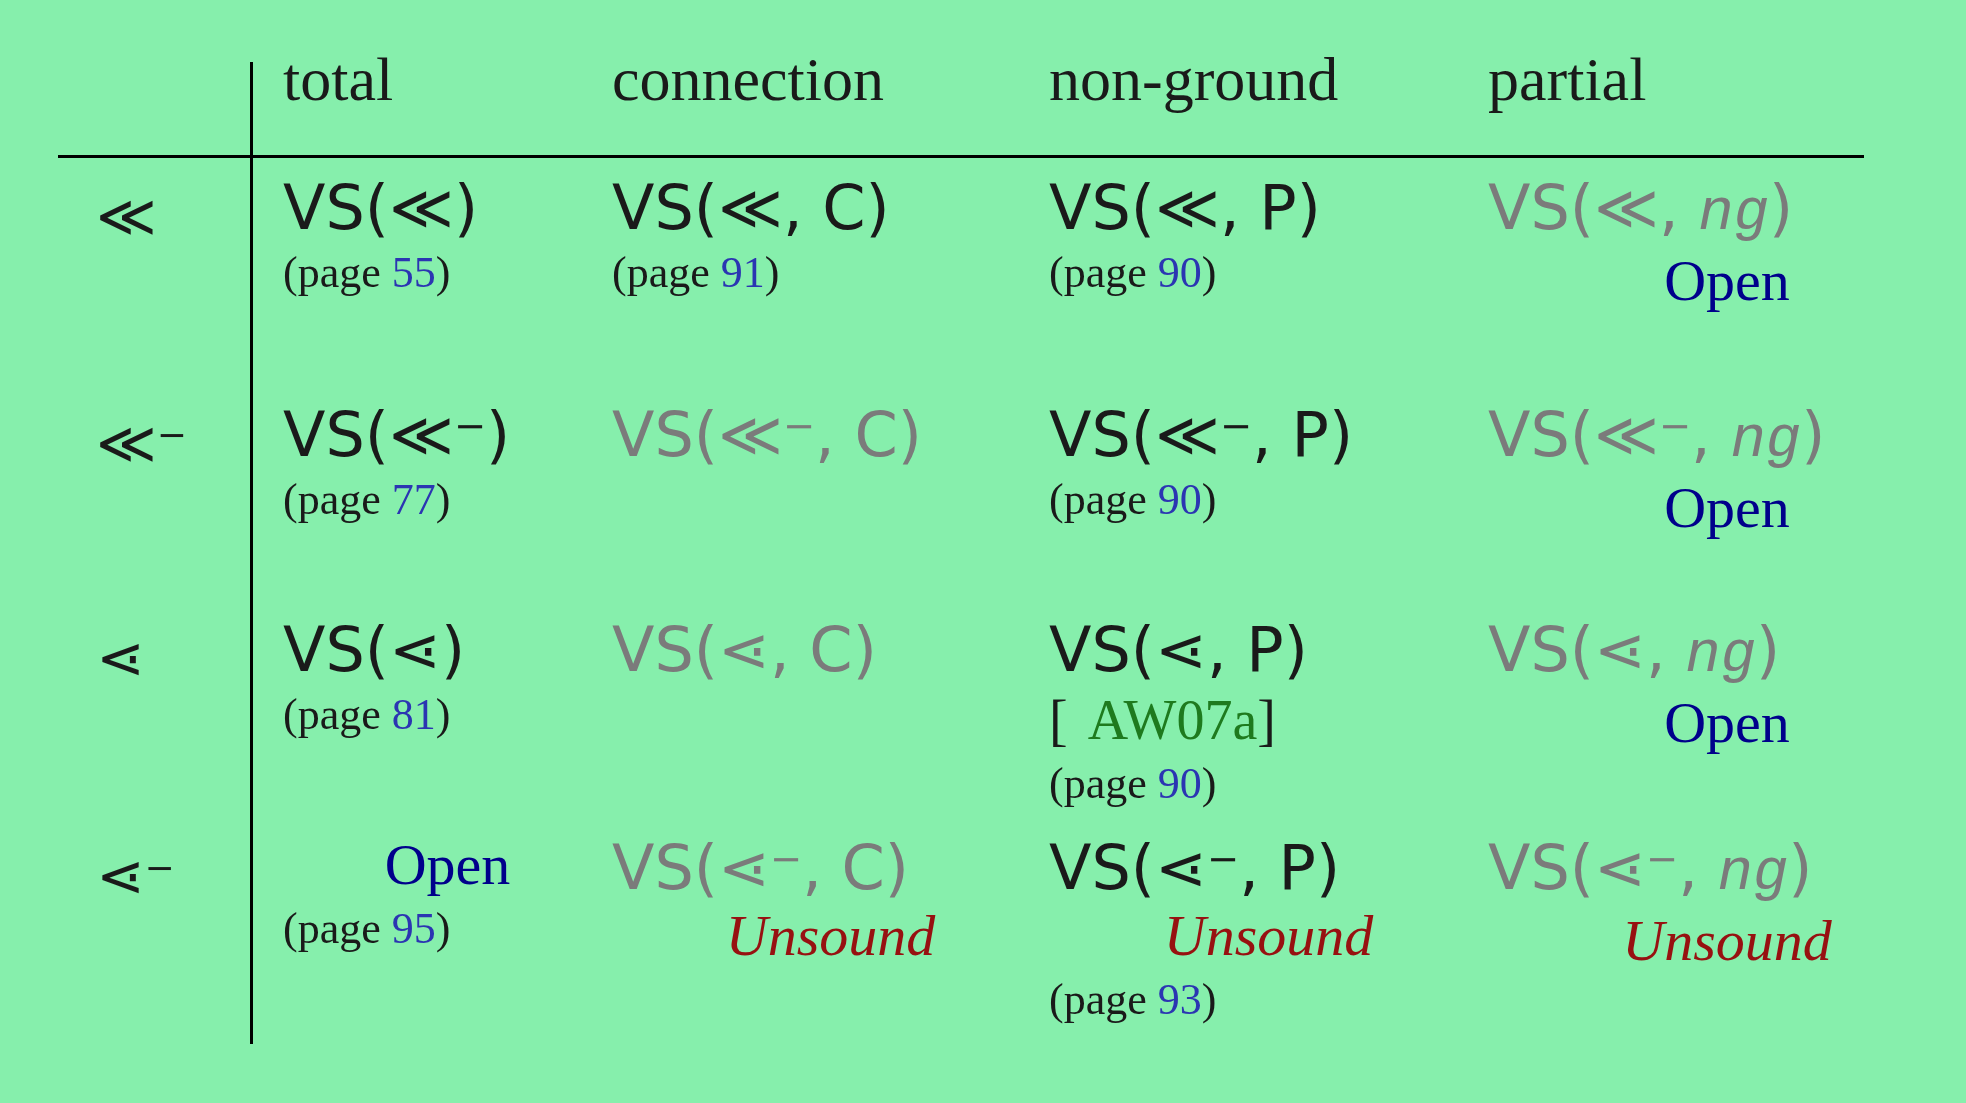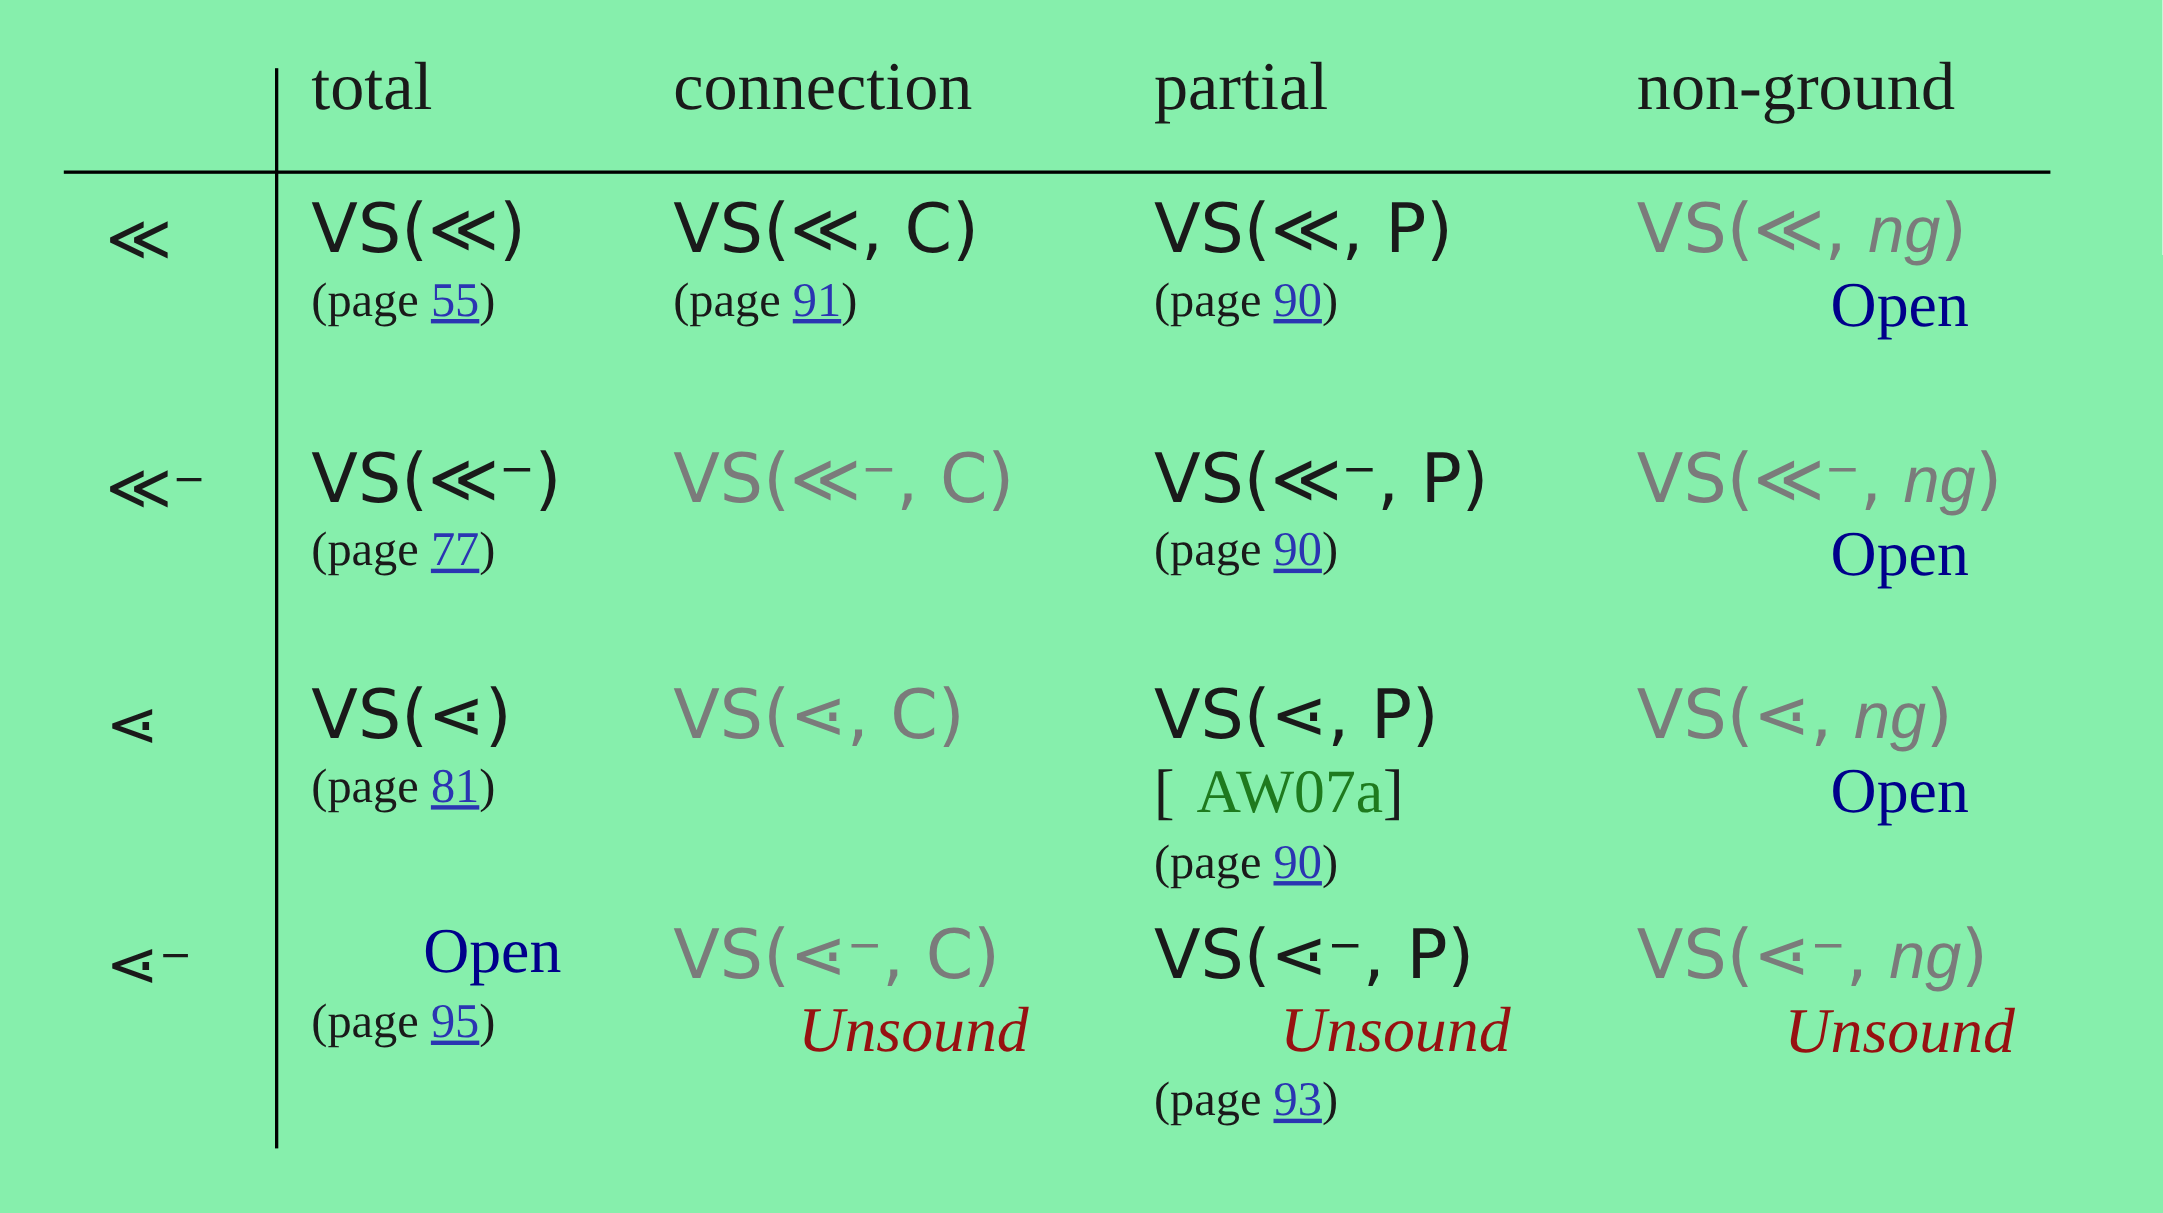--- a/index.html
+++ b/index.html
@@ -45,30 +45,30 @@
     white-space:nowrap;
   }
   .formula.muted{color:#7b7b7b;}
   .formula sup,.labelcell sup{
     font-size:62%;
     line-height:0;
     vertical-align:0.45em;
   }
   .arg.ng{
     font-style:italic;
-    font-family:Liberation Sans, sans-serif;
+    font-family:Liberation Mono, monospace;
     font-size:0.95em;
   }
   .pageline{
     font-size:44px;
     line-height:1.2;
     margin-top:4px;
     white-space:nowrap;
   }
-  .pagenum{color:#2b35b2;text-decoration:underline;}
+  .pagenum{color:#2b35b2;}
   .status{
     font-size:58px;
     line-height:1.15;
     margin-top:0;
     white-space:nowrap;
     text-align:center;
   }
   .status.open{color:#00008b;}
   .status.unsound{color:#971111;font-style:italic;}
   .citeline{
@@ -84,22 +84,22 @@
 
 <div class="canvas">
   <div class="vline"></div>
   <div class="hline"></div>
 
   <div class="grid">
 
     <div></div>
     <div class="hdr">total</div>
     <div class="hdr">connection</div>
+    <div class="hdr">non-ground</div>
     <div class="hdr">partial</div>
-    <div class="hdr">non-ground</div>
 
     <div class="labelcell"><span>≪</span><sup></sup></div>
     <div class="cell">
       <div class="formula"><span>VS(</span><span>≪</span><sup></sup><span></span><span class="arg"></span><span>)</span></div>
       <div class="pageline"><span>(page </span><span class="pagenum">55</span><span>)</span></div>
     </div>
     <div class="cell">
       <div class="formula"><span>VS(</span><span>≪</span><sup></sup><span>, </span><span class="arg">C</span><span>)</span></div>
       <div class="pageline"><span>(page </span><span class="pagenum">91</span><span>)</span></div>
     </div>

